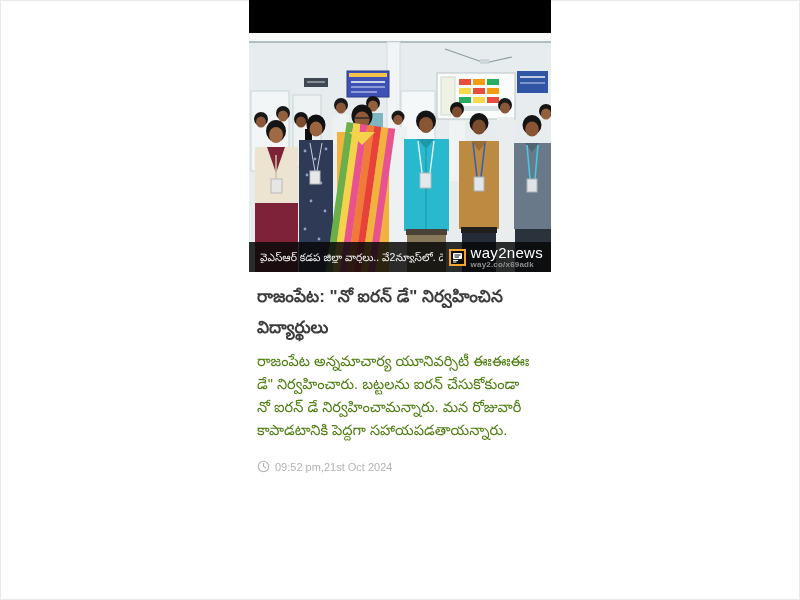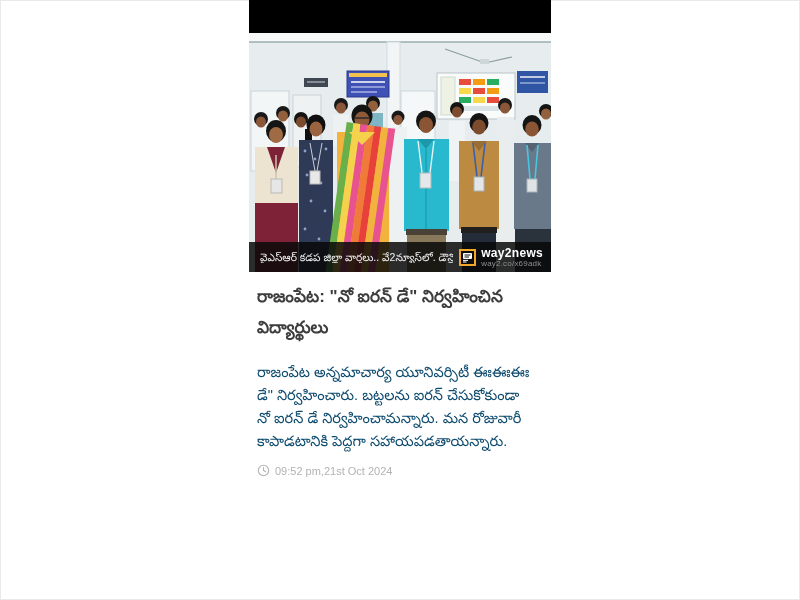--- a/index.html
+++ b/index.html
@@ -23,28 +23,28 @@
   .caption-text {
     flex:1; color:#f3f3f3; font-size:10.5px; line-height:12px;
     white-space:nowrap; overflow:hidden;
   }
   .brand { display:flex; align-items:center; gap:5px; }
   .brand-icon {
     width:17px; height:17px; border:2px solid #f0a62a; background:#0c0c0c;
     display:flex; align-items:center; justify-content:center; flex:0 0 auto;
   }
   .brand-col { display:flex; flex-direction:column; align-items:flex-start; line-height:1; }
-  .brand-name { color:#ffffff; font-weight:bold; font-size:12px; letter-spacing:0.3px; }
-  .brand-url  { color:#8f8f8f; font-size:8px; margin-top:1px; letter-spacing:0.2px; }
+  .brand-name { color:#ffffff; font-weight:normal; font-size:15px; letter-spacing:0.3px; }
+  .brand-url  { color:#8f8f8f; font-size:8px; margin-top:1px; letter-spacing:0.2px;font-weight:bold; }
 
   
   .article { position:absolute; left:257px; top:281px; width:294px; }
   .headline { color:#3d3d3d; font-size:17px; font-weight:bold; line-height:31px; }
-  .body-text { margin-top:18px; color:#0c4a6e; font-size:14.5px; line-height:23px; }
-  .meta-row { margin-top:11px; display:flex; align-items:center; gap:5px; color:#b3b3b3; }
+  .body-text { margin-top:7px; color:#4d7c0f; font-size:14.5px; line-height:23px; }
+  .meta-row { margin-top:18px; display:flex; align-items:center; gap:5px; color:#b3b3b3; }
   .meta-row .ts { font-size:11px; }
   .clock { width:13px; height:13px; display:block; }
 </style>
 </head>
 <body>
 
 <div class="frame"></div>
 
 <div class="media">
 

